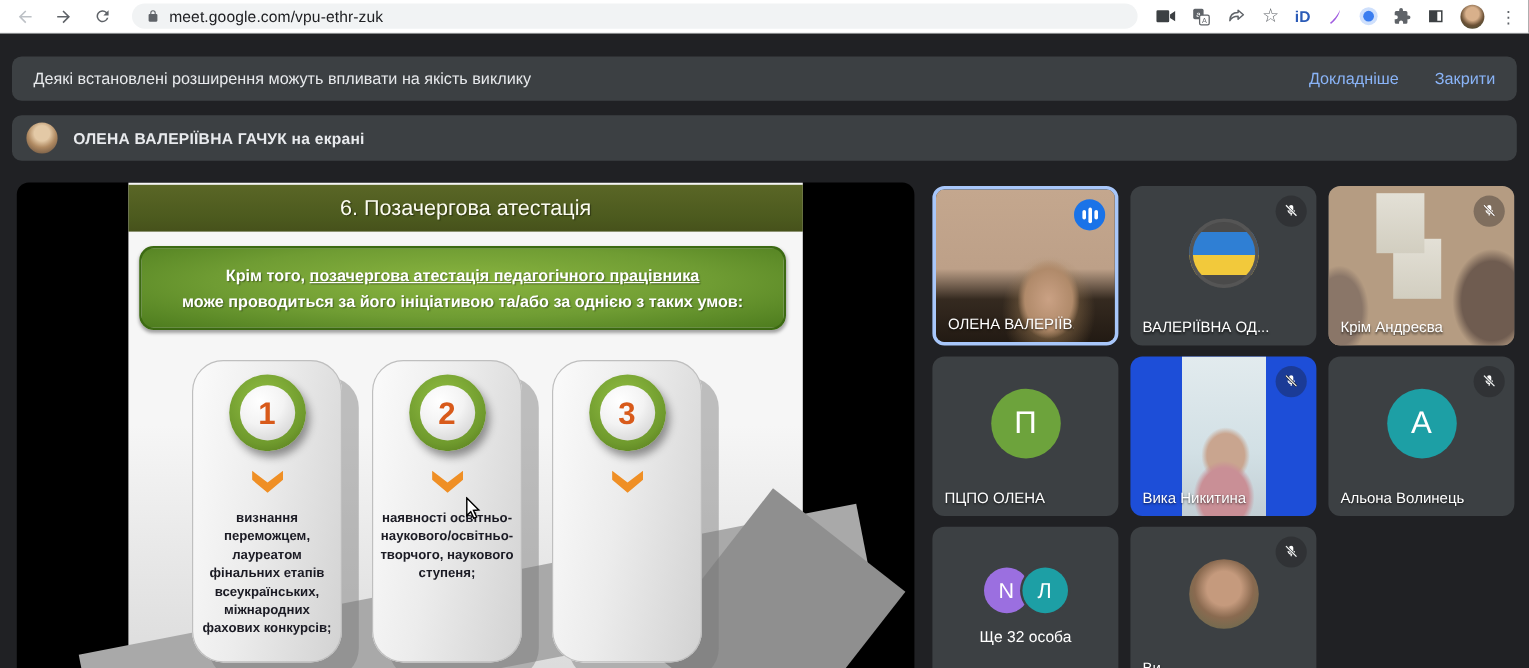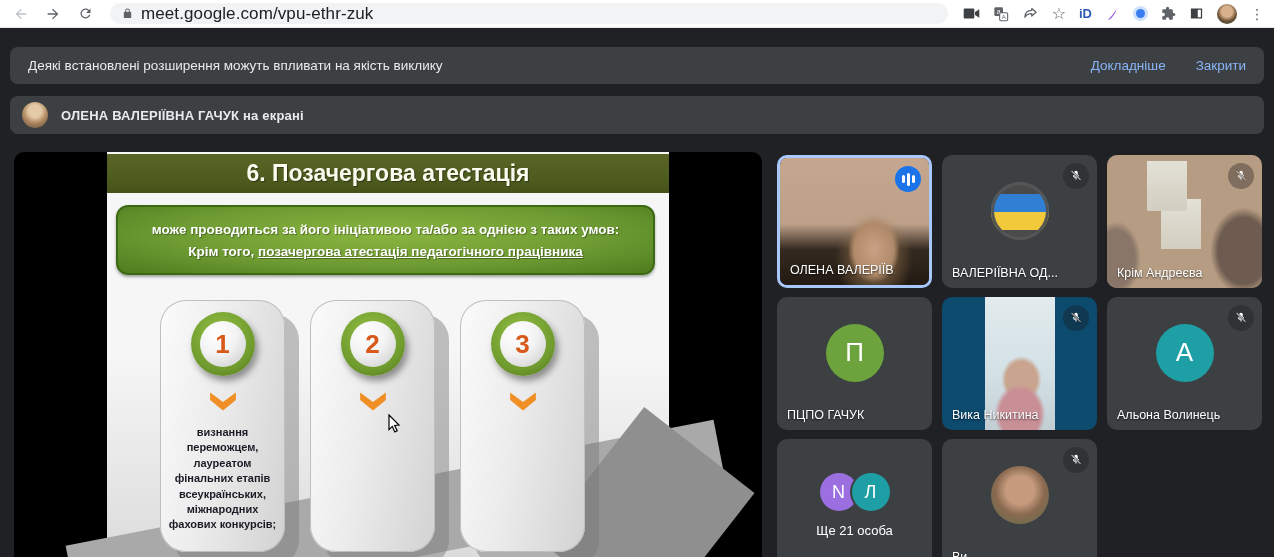--- a/index.html
+++ b/index.html
@@ -6,21 +6,21 @@
   html,body { width:1274px; height:557px; overflow:hidden; background:#202124;
               font-family:"Liberation Sans", sans-serif; }
 
   
   .browser-bar { height:28px; background:#ffffff; display:flex; align-items:center;
                  padding:0 10px; border-bottom:1px solid #e4e6e8; }
   .nav-btn { width:22px; height:22px; display:flex; align-items:center; justify-content:center;
              margin-right:10px; flex:0 0 auto; }
   .addr-pill { height:21px; background:#f1f3f4; border-radius:11px; display:flex; align-items:center;
                padding:0 12px; width:838px; margin-left:4px; }
-  .addr-url { font-size:17px; color:#202124; margin-left:8px; letter-spacing:.1px; }
+  .addr-url { font-size:13px; color:#202124; margin-left:8px; letter-spacing:.1px; }
   .chrome-right { display:flex; align-items:center; margin-left:auto; gap:13px; }
   .ext-id { font-size:13px; font-weight:bold; color:#2b5bb7; }
   .pen-stroke { width:15px; height:15px; }
   .blue-dot { width:15px; height:15px; border-radius:50%; background:#cfe0fc; display:flex;
               align-items:center; justify-content:center; }
   .blue-dot i { width:9px; height:9px; border-radius:50%; background:#3a7df0; display:block; }
   .chrome-avatar { width:20px; height:20px; border-radius:50%;
       background: radial-gradient(circle at 50% 38%, #d8b08b 0 34%, #6b5136 60%, #3c4a35 100%); }
   .menu-dots { font-size:14px; color:#5f6368; letter-spacing:0; line-height:1; }
 
@@ -37,21 +37,21 @@
   .banner-presenting .msg { font-size:13px; font-weight:bold; letter-spacing:.2px; }
 
   
   .stage { position:absolute; left:14px; top:124px; width:748px; height:450px;
            background:#000; border-radius:10px; overflow:hidden; }
   .slide { position:absolute; left:93px; top:0; width:562px; height:450px;
            background:linear-gradient(180deg,#f6f6f6 0 45%, #ececec 62%, #d6d6d6 100%); }
   .slide-header { position:absolute; left:0; top:2px; width:100%; height:39px;
       background:linear-gradient(180deg,#5a6626 0,#4c5a1e 70%,#46511b 100%);
       display:flex; align-items:center; justify-content:center; }
-  .slide-header span { color:#fbfbf0; font-weight:bold; font-size:23px; text-shadow:1px 1px 1px rgba(0,0,0,.4); }
+  .slide-header span { color:#fbfbf0; font-weight:normal; font-size:18px; text-shadow:1px 1px 1px rgba(0,0,0,.4); }
   .green-box { position:absolute; left:9px; top:53px; width:539px; height:70px; border-radius:12px;
       background: radial-gradient(ellipse at 50% 42%, #8ab540 0%, #6f9c33 55%, #4d7c1e 100%);
       border:2px solid #3c6a12; box-shadow:0 2px 3px rgba(0,0,0,.35);
       display:flex; flex-direction:column; align-items:center; justify-content:center; gap:7px; }
   .green-box div { color:#fff; font-weight:bold; font-size:13.5px; text-shadow:1px 1px 1px rgba(0,0,0,.35); }
   .green-box .u { text-decoration:underline; }
 
   .ribbon { position:absolute; left:-40px; top:330px; width:660px; height:78px;
             background:#a9a9a9; transform:rotate(-11deg); }
   .ribbon2 { position:absolute; left:470px; top:280px; width:140px; height:170px;
@@ -105,21 +105,21 @@
         radial-gradient(ellipse 36px 46px at 63% 72%, #caa184 0%, #b08a6a 55%, rgba(0,0,0,0) 72%),
         radial-gradient(ellipse 52px 62px at 63% 80%, #9c7a52 0%, rgba(0,0,0,0) 75%),
         linear-gradient(180deg, #c4a78e 0%, #bda088 52%, #352a20 72%, #221a13 100%); }
   .video-olga { position:absolute; inset:0; background-color:#b59c82;
       background-image:
         radial-gradient(ellipse 46px 60px at 88% 72%, #6f5c50 0 55%, rgba(0,0,0,0) 72%),
         radial-gradient(ellipse 34px 52px at 6% 78%, #8a7668 0 55%, rgba(0,0,0,0) 72%),
         linear-gradient(#e3e0d6,#d2cec0), linear-gradient(#e3e0d6,#d2cec0);
       background-size:auto,auto,40px 50px,40px 50px;
       background-position:0 0,0 0,40px 6px,54px 44px; background-repeat:no-repeat; }
-  .tile-vika { background:#0c4a6e; }
+  .tile-vika { background:#1d4ed8; }
   .video-strip { position:absolute; left:50%; transform:translateX(-50%); top:0; bottom:0; width:70px;
       background:
         radial-gradient(ellipse 34px 40px at 50% 88%, #c98f96 0 60%, rgba(0,0,0,0) 75%),
         radial-gradient(ellipse 26px 30px at 52% 62%, #c9a58f 0 60%, rgba(0,0,0,0) 78%),
         linear-gradient(180deg,#e2ebee 0%, #d2e0e5 60%, #c2ced4 100%); }
 
   svg { display:block; }
 </style>
 </head>
 <body>
@@ -190,22 +190,22 @@
     <span class="presenter-avatar"></span>
     <span class="msg">ОЛЕНА ВАЛЕРІЇВНА ГАЧУК на екрані</span>
   </div>
 
   <div class="stage">
     <div class="slide">
       <div class="slide-header">
         <span>6. Позачергова атестація</span>
       </div>
       <div class="green-box">
+        <div><span>Крім того, </span><span class="u">позачергова атестація педагогічного працівника</span></div>
         <div>може проводиться за його ініціативою та/або за однією з таких умов:</div>
-        <div><span>Крім того, </span><span class="u">позачергова атестація педагогічного працівника</span></div>
       </div>
 
       <div class="ribbon"></div>
       <div class="ribbon2"></div>
 
       <div class="pillar pillar-1">
         <div class="num-ring">
             <div class="num-ball">
               <span>1</span>
             </div>
@@ -217,20 +217,21 @@
       </div>
       <div class="pillar pillar-2">
         <div class="num-ring">
             <div class="num-ball">
               <span>2</span>
             </div>
           </div>
         <svg class="chev" width="30" height="19" viewBox="0 0 28 17">
             <path d="M2 0l12 9L26 0v7L14 17 2 7z" fill="#ef8f25"></path>
           </svg>
+        <div class="pillar-text">наявності освітньо-наукового/освітньо-творчого, наукового ступеня;</div>
       </div>
       <div class="pillar pillar-3">
         <div class="num-ring">
             <div class="num-ball">
               <span>3</span>
             </div>
           </div>
         <svg class="chev" width="30" height="19" viewBox="0 0 28 17">
             <path d="M2 0l12 9L26 0v7L14 17 2 7z" fill="#ef8f25"></path>
           </svg>
@@ -274,21 +275,21 @@
             <path fill="#fff" d="M17.3 10.5h-1.7c0 2-1.6 3.6-3.6 3.6s-3.6-1.6-3.6-3.6H6.7c0 2.6 1.9 4.7 4.4 5.1V18h1.8v-2.4c2.5-.4 4.4-2.5 4.4-5.1z"></path>
             <line x1="4.5" y1="3.5" x2="19.5" y2="18.5" stroke="#5a4a3e" stroke-width="3.4"></line>
             <line x1="4.5" y1="3.5" x2="19.5" y2="18.5" stroke="#fff" stroke-width="1.6"></line>
           </svg>
       </span>
       <span class="tile-label">Крім Андреєва</span>
     </div>
 
     <div class="tile">
       <span class="avatar-circle avatar-green">П</span>
-      <span class="tile-label">ПЦПО ГАЧУК</span>
+      <span class="tile-label">ПЦПО ОЛЕНА</span>
     </div>
 
 
     <div class="tile tile-vika">
       <div class="video-strip"></div>
       <span class="badge badge-mic">
         <svg width="14" height="14" viewBox="0 0 24 24">
             <path fill="#fff" d="M12 13.5c1.66 0 3-1.34 3-3V6c0-1.66-1.34-3-3-3S9 4.34 9 6v4.5c0 1.66 1.34 3 3 3z"></path>
             <path fill="#fff" d="M17.3 10.5h-1.7c0 2-1.6 3.6-3.6 3.6s-3.6-1.6-3.6-3.6H6.7c0 2.6 1.9 4.7 4.4 5.1V18h1.8v-2.4c2.5-.4 4.4-2.5 4.4-5.1z"></path>
             <line x1="4.5" y1="3.5" x2="19.5" y2="18.5" stroke="#222427" stroke-width="3.4"></line>
@@ -309,21 +310,21 @@
           </svg>
       </span>
       <span class="tile-label">Альона Волинець</span>
     </div>
 
     <div class="tile">
       <div style="position:absolute; left:50%; top:40%; transform:translate(-50%,-50%); display:flex; align-items:center;">
         <span style="width:38px;height:38px;border-radius:50%;background:#9b6fe0;color:#fff;font-size:18px;display:flex;align-items:center;justify-content:center;">N</span>
         <span style="width:38px;height:38px;border-radius:50%;background:#1d9fa5;color:#fff;font-size:18px;display:flex;align-items:center;justify-content:center;margin-left:-6px;box-shadow:0 0 0 2px #3c4043;">Л</span>
       </div>
-      <span style="position:absolute; left:0; right:0; top:63%; text-align:center; color:#fff; font-size:13px;">Ще 21 особа</span>
+      <span style="position:absolute; left:0; right:0; top:63%; text-align:center; color:#fff; font-size:13px;">Ще 32 особа</span>
     </div>
 
     <div class="tile">
       <span class="avatar-circle avatar-photo-2"></span>
       <span class="badge badge-mic">
         <svg width="14" height="14" viewBox="0 0 24 24">
             <path fill="#fff" d="M12 13.5c1.66 0 3-1.34 3-3V6c0-1.66-1.34-3-3-3S9 4.34 9 6v4.5c0 1.66 1.34 3 3 3z"></path>
             <path fill="#fff" d="M17.3 10.5h-1.7c0 2-1.6 3.6-3.6 3.6s-3.6-1.6-3.6-3.6H6.7c0 2.6 1.9 4.7 4.4 5.1V18h1.8v-2.4c2.5-.4 4.4-2.5 4.4-5.1z"></path>
             <line x1="4.5" y1="3.5" x2="19.5" y2="18.5" stroke="#3c4043" stroke-width="3.4"></line>
             <line x1="4.5" y1="3.5" x2="19.5" y2="18.5" stroke="#fff" stroke-width="1.6"></line>

